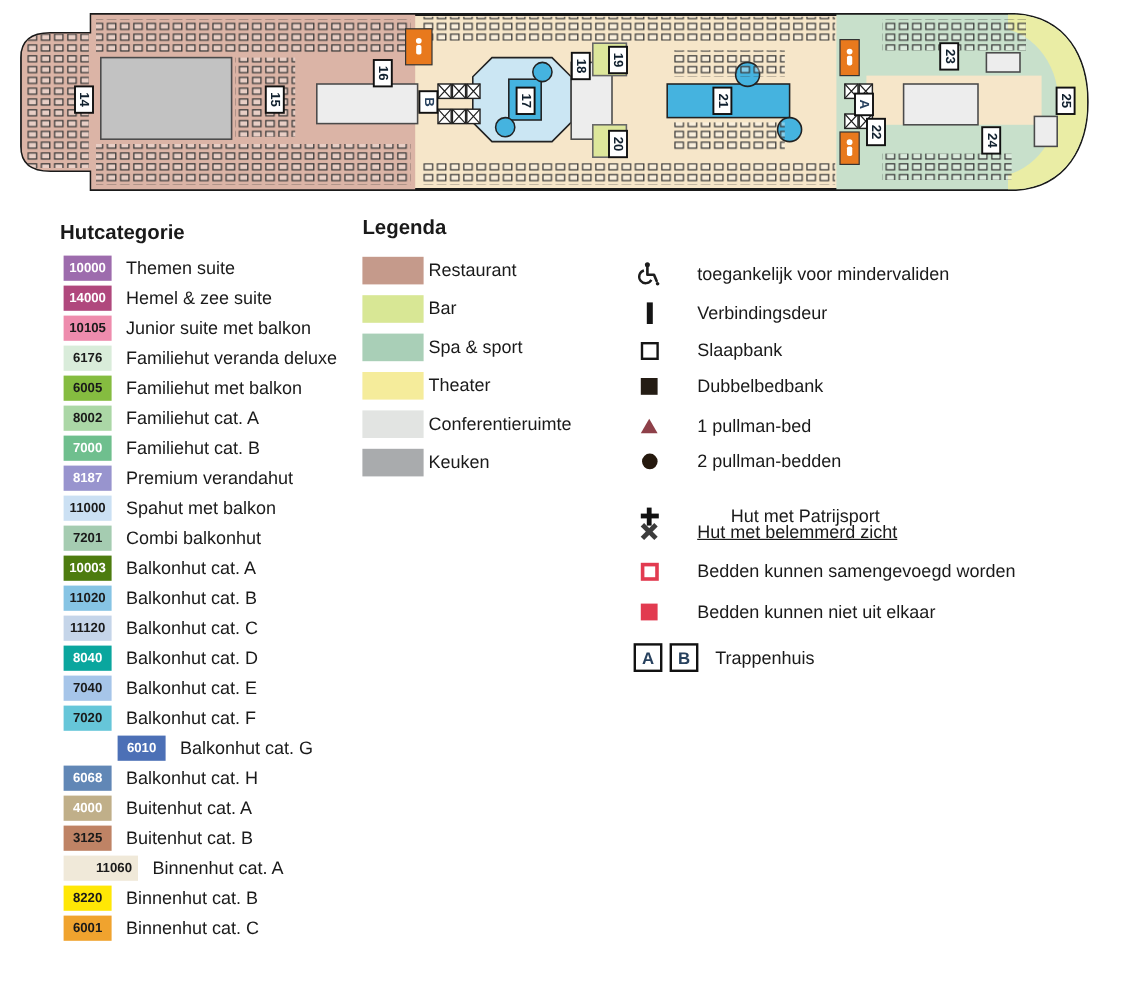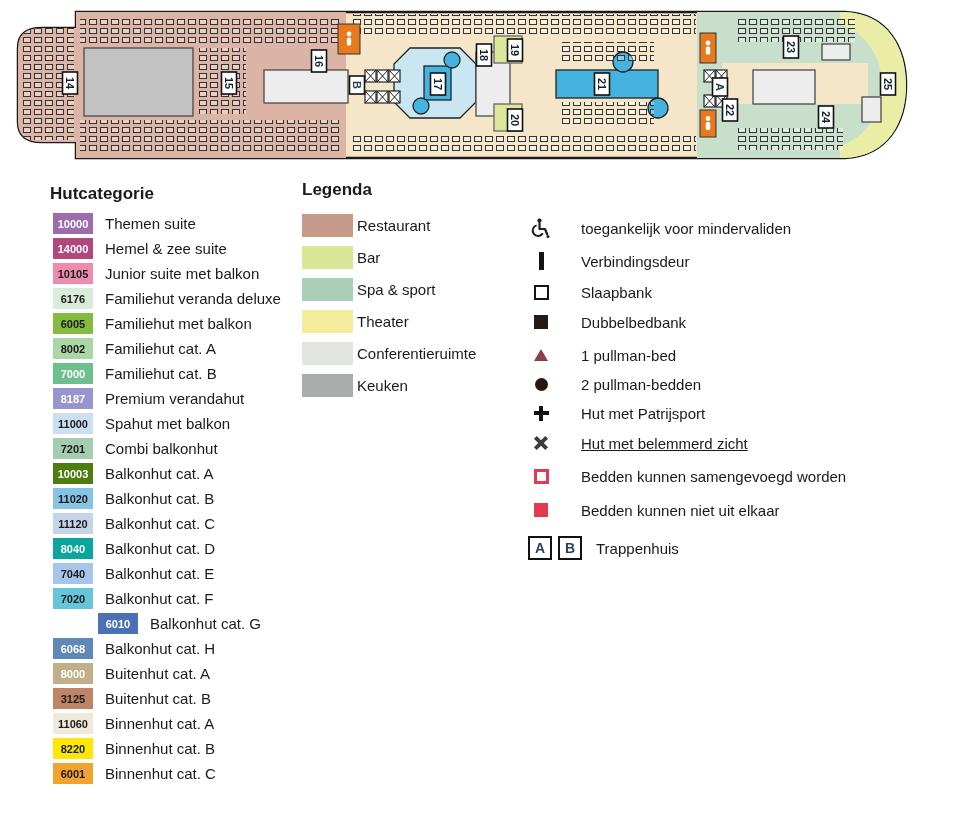--- a/index.html
+++ b/index.html
@@ -228,29 +228,29 @@
       </div>
       <div class="hut-row">
         <span class="chip" style="background: rgb(76, 112, 182); color: rgb(255, 255, 255); margin-left: 48px;">6010</span>
         <span class="hut-label">Balkonhut cat. G</span>
       </div>
       <div class="hut-row">
         <span class="chip" style="background: rgb(97, 135, 182); color: rgb(255, 255, 255);">6068</span>
         <span class="hut-label">Balkonhut cat. H</span>
       </div>
       <div class="hut-row">
-        <span class="chip" style="background: rgb(192, 175, 137); color: rgb(255, 255, 255);">8000</span>
+        <span class="chip" style="background: rgb(192, 175, 137); color: rgb(255, 255, 255);">4000</span>
         <span class="hut-label">Buitenhut cat. A</span>
       </div>
       <div class="hut-row">
         <span class="chip" style="background: rgb(191, 131, 101); color: rgb(26, 26, 26);">3125</span>
         <span class="hut-label">Buitenhut cat. B</span>
       </div>
       <div class="hut-row">
-        <span class="chip" style="background: rgb(240, 233, 217); color: rgb(26, 26, 26);">11060</span>
+        <span class="chip" style="background: rgb(240, 233, 217); color: rgb(26, 26, 26); padding-left: 22px;">11060</span>
         <span class="hut-label">Binnenhut cat. A</span>
       </div>
       <div class="hut-row">
         <span class="chip" style="background: rgb(255, 231, 5); color: rgb(26, 26, 26);">8220</span>
         <span class="hut-label">Binnenhut cat. B</span>
       </div>
       <div class="hut-row">
         <span class="chip" style="background: rgb(240, 163, 46); color: rgb(26, 26, 26);">6001</span>
         <span class="hut-label">Binnenhut cat. C</span>
       </div>
@@ -323,21 +323,21 @@
           <span class="g-one-pullman-icon" style="--c: #8E4049;"></span>
         </span>
         <span class="sym-label">1 pullman-bed</span>
       </div>
       <div class="sym-row" style="top: 162px;">
         <span class="ic">
           <span class="g-two-pullman-icon"></span>
         </span>
         <span class="sym-label">2 pullman-bedden</span>
       </div>
-      <div class="sym-row" style="top: 191px;">
+      <div class="sym-row" style="top: 208px; gap: 28px;">
         <span class="ic">
           <span class="g-porthole-icon"></span>
         </span>
         <span class="sym-label">Hut met Patrijsport</span>
       </div>
       <div class="sym-row" style="top: 221px; text-decoration: underline;">
         <span class="ic">
           <span class="g-obstructed-view-icon"></span>
         </span>
         <span class="sym-label">Hut met belemmerd zicht</span>

